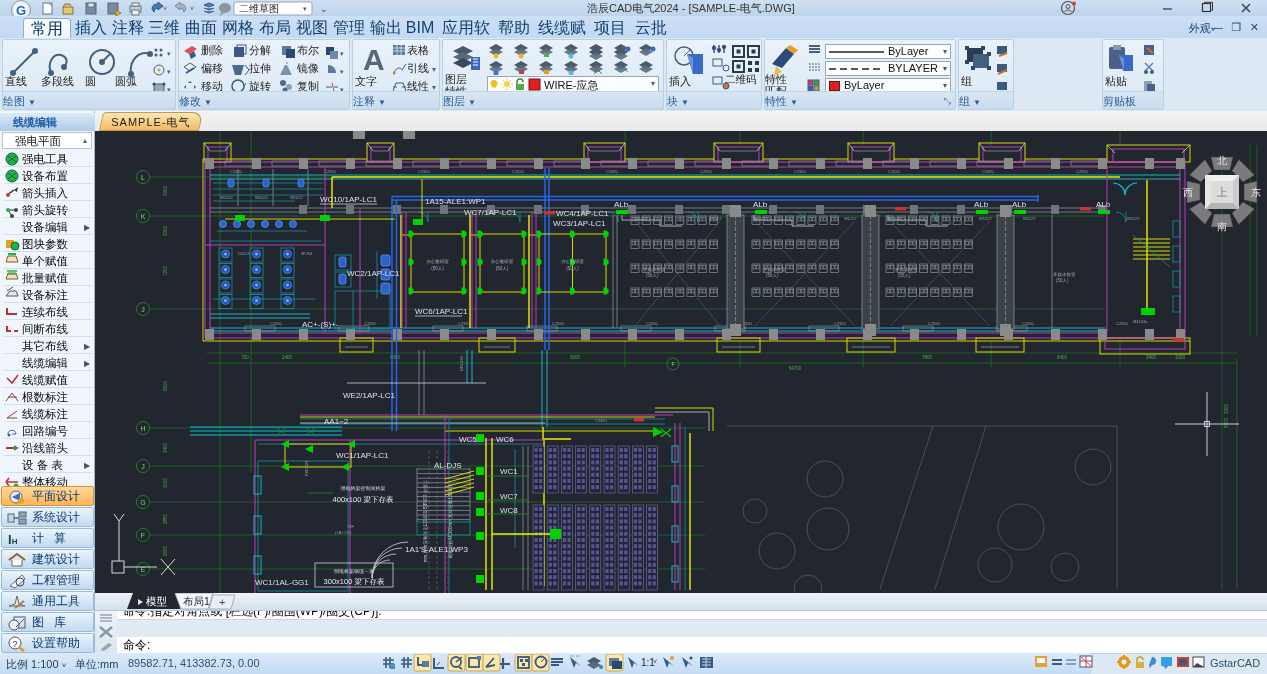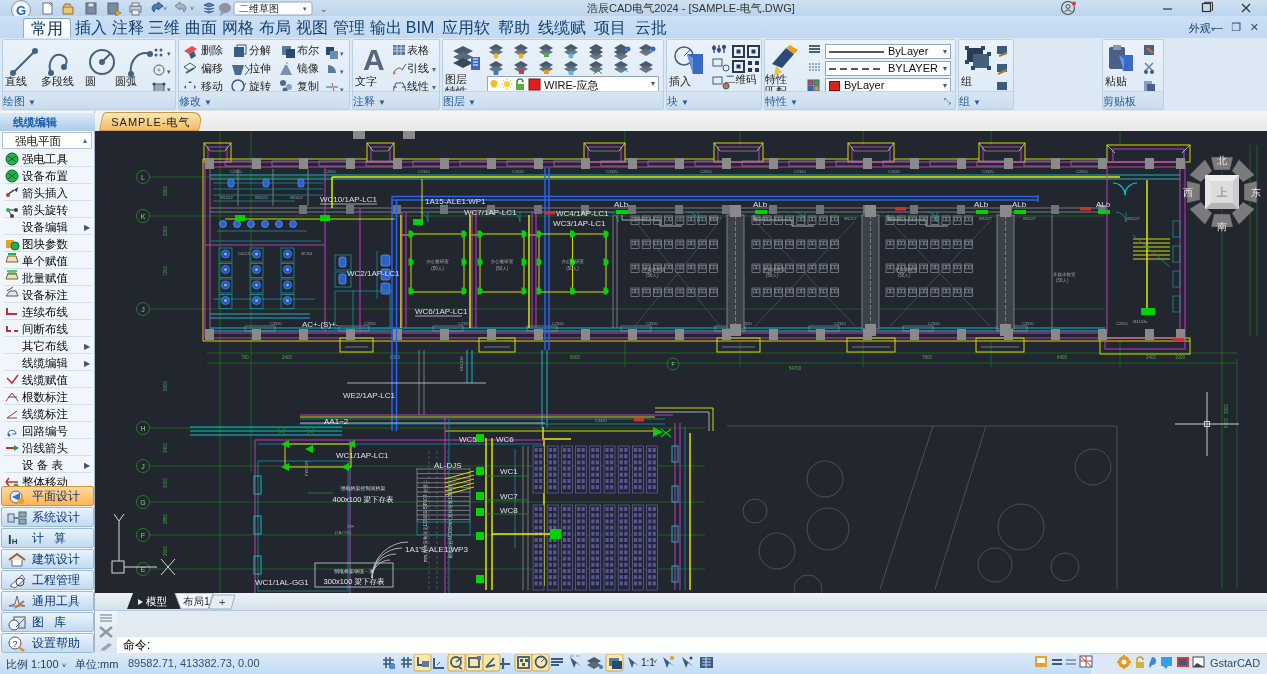--- a/index.html
+++ b/index.html
@@ -1902,20 +1902,23 @@
 <div id="cmd">
       <div style="position:absolute;left:1102px;top:29px;width:18px;height:5px;background:#9aa4ae;border-radius:2px"></div>
       <div id="cmdgut">
 <svg class="abs" style="left:3px;top:2px" width="18" height="40">
  <path d="M2 2h12M2 5h12M2 8h12" stroke="#98a4b0" stroke-width="1.6"></path>
  <path d="M2 14l12 10m0-10L2 24" stroke="#8a97a4" stroke-width="2.4"></path>
  <path d="M3 36l8-6 3 2-8 6z" fill="#98a4b0"></path>
           <path d="M2 38l3-2 1 1z" fill="#98a4b0"></path>
 </svg>
 </div>
+<div class="cmdrow" style="top:0;height:9px">
+        <div style="margin-top:-8px;line-height:17px">命令:指定对角点或 [栏选(F)/圈围(WP)/圈交(CP)]:</div>
+      </div>
 <div class="cmdrow" style="top:26px;height:17px;line-height:17px">命令:</div>
 </div>
 <div id="statusbar">
 <span class="abs" style="left:6px;top:4px">比例 1:100 <span style="font-size:8px">˅</span></span>
 <span class="abs" style="left:75px;top:4px">单位:mm</span>
 <span class="abs" style="left:128px;top:4px;color:#31506e">89582.71, 413382.73, 0.00</span>
 <svg class="abs" style="left:380px;top:1px" width="340" height="19">
  <defs>
   <g id="hl">
             <rect x="-1" y="0" width="17" height="17" rx="2" fill="#fbe8a8" stroke="#c8a858"></rect>

